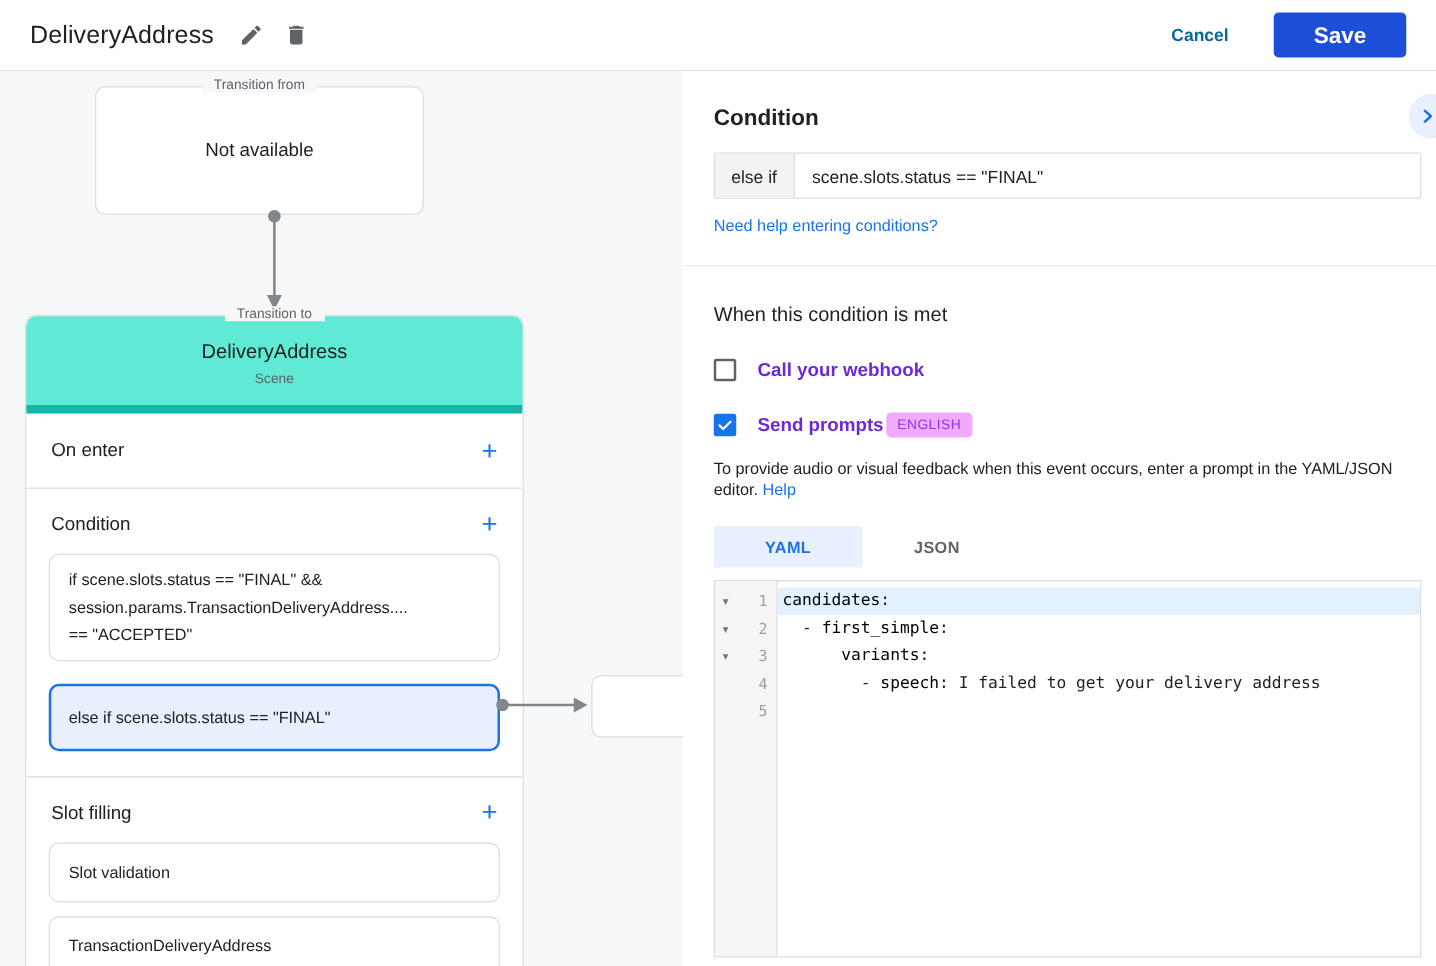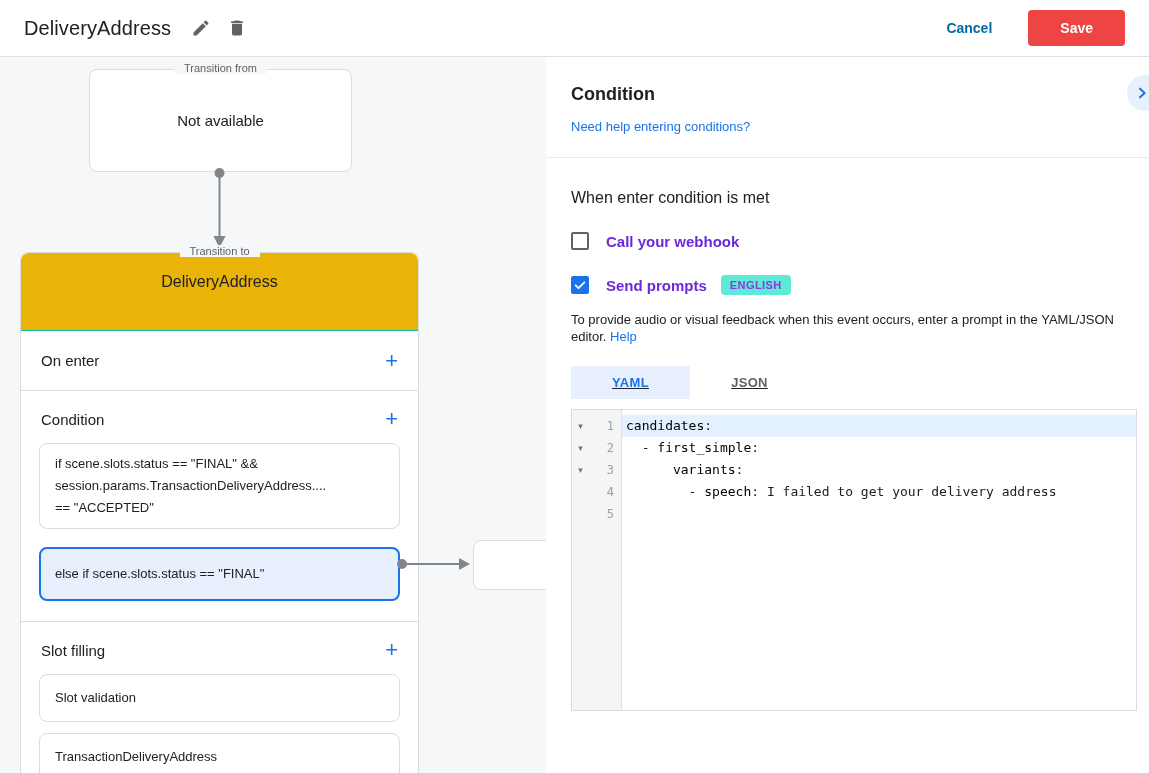--- a/index.html
+++ b/index.html
@@ -7,36 +7,36 @@
   body { font-family:"Liberation Sans", sans-serif; color:#202124; background:#fff; }
 
   
   .topbar { height:57px; display:flex; align-items:center; padding:0 24px; border-bottom:1px solid #e0e0e0; background:#fff; }
   .topbar-title { font-size:20px; color:#202124; letter-spacing:.1px; }
   .icon-btn { width:36px; height:36px; display:flex; align-items:center; justify-content:center; cursor:pointer; border-radius:50%; }
   .icon-btn svg { width:20px; height:20px; fill:#5f6368; }
   .edit-btn { margin-left:12px; }
   .topbar-spacer { flex:1; }
   .cancel-btn { color:#0369a1; font-size:14px; font-weight:700; margin-right:36px; cursor:pointer; }
-  .save-btn { background:#ef4444; color:#fff; font-size:14px; font-weight:700; border:none; border-radius:4px; height:36px; padding:4px 32px; cursor:pointer; }
+  .save-btn { background:#1d4ed8; color:#fff; font-size:18px; font-weight:700; border:none; border-radius:4px; height:36px; padding:4px 32px; cursor:pointer; }
 
   
   .content { display:flex; height:716px; }
   .diagram { width:546px; background:#f6f7f8; position:relative; overflow:hidden; flex:none; }
   .panel { flex:1; background:#fff; position:relative; overflow:hidden; padding:0 12px 0 25px; }
 
   
   .flow-legend { position:absolute; top:-8px; left:50%; transform:translateX(-50%); background:#f6f7f8; padding:0 10px; font-size:11px; color:#5f6368; white-space:nowrap; }
-  .tfrom-box { position:absolute; left:89px; top:12px; width:263px; height:103px; background:#fff; border:1px solid #dadce0; border-radius:8px; display:flex; align-items:center; justify-content:center; }
+  .tfrom-box { position:absolute; left:76px; top:12px; width:263px; height:103px; background:#fff; border:1px solid #dadce0; border-radius:8px; display:flex; align-items:center; justify-content:center; }
   .tfrom-text { font-size:15px; color:#202124; }
 
   .flow-svg { position:absolute; }
 
   .scene-card { position:absolute; left:20px; top:195px; width:399px; height:620px; background:#fff; border:1px solid #dadce0; border-radius:8px 8px 0 0; }
-  .card-header { position:relative; height:78px; background:#eab308; border-bottom:1px solid #14b8a6; border-radius:8px 8px 0 0; text-align:center; }
+  .card-header { position:relative; height:78px; background:#5eead4; border-bottom:7px solid #14b8a6; border-radius:8px 8px 0 0; text-align:center; }
   .card-header .flow-legend { background:#f6f7f8; }
   .scene-title { padding-top:20px; font-size:16px; color:#202124; }
   .scene-subtitle { margin-top:6px; font-size:11px; color:#5f6368; }
 
   .card-row { display:flex; align-items:center; justify-content:space-between; height:60px; padding:0 20px; border-bottom:1px solid #dadce0; }
   .row-label { font-size:15px; color:#202124; }
   .plus-btn { color:#1a73e8; font-size:22px; font-weight:400; line-height:20px; cursor:pointer; }
 
   .card-section { padding:18px 18px 20px 18px; border-bottom:1px solid #dadce0; }
   .section-head { display:flex; align-items:center; justify-content:space-between; padding:0 2px; margin-bottom:14px; }
@@ -56,26 +56,26 @@
   .help-link { display:inline-block; margin-top:14px; font-size:13px; color:#1a73e8; cursor:pointer; }
   .panel-divider { margin:22px -12px 0 -25px; border-top:1px solid #e8eaed; }
 
   .when-heading { margin-top:31px; font-size:16px; color:#202124; }
   .check-row { margin-top:25px; display:flex; align-items:center; }
   .checkbox { width:18px; height:18px; border:2px solid #5f6368; border-radius:2px; background:#fff; flex:none; cursor:pointer; display:flex; align-items:center; justify-content:center; }
   .checkbox svg { display:none; width:14px; height:14px; }
   .checkbox.checked { background:#1a73e8; border-color:#1a73e8; }
   .checkbox.checked svg { display:block; }
   .check-label { margin-left:17px; font-size:15px; font-weight:700; color:#6d28d9; }
-  .lang-badge { margin-left:14px; background:#5eead4; color:#9334e6; font-size:11px; font-weight:700; letter-spacing:.4px; padding:4px 9px; border-radius:4px; }
+  .lang-badge { margin-left:2px; background:#f0abfc; color:#9334e6; font-size:11px; font-weight:400; letter-spacing:.4px; padding:4px 9px; border-radius:4px; }
 
   .hint { margin-top:16px; font-size:13px; line-height:17px; color:#202124; max-width:566px; }
   .hint-link { color:#1a73e8; cursor:pointer; }
 
-  .tabs { margin-top:21px; display:flex;text-decoration:underline; }
+  .tabs { margin-top:21px; display:flex; }
   .tab { width:119px; height:33px; display:flex; align-items:center; justify-content:center; font-size:13px; font-weight:700; letter-spacing:.3px; color:#5f6368; cursor:pointer; }
   .tab.active { background:#e8f0fe; color:#1a73e8; }
 
   .editor { margin-top:10px; border:1px solid #dadce0; height:302px; display:flex; background:#fff; }
   .gutter { width:50px; flex:none; background:#f5f5f5; border-right:1px solid #e0e0e0; padding-top:5px; }
   .gutter-line { height:22px; display:flex; align-items:center; }
   .fold { width:17px; text-align:center; font-size:9px; color:#757575; }
   .lnum { flex:1; text-align:right; padding-right:7px; font-family:"DejaVu Sans Mono", monospace; font-size:12px; color:#9aa0a6; }
   .code { flex:1; padding-top:5px; overflow:hidden; cursor:text; }
   .code-line { height:22px; line-height:22px; padding-left:4px; white-space:pre; font-family:"DejaVu Sans Mono", monospace; font-size:13px; color:#202124; }
@@ -114,20 +114,21 @@
     <svg class="flow-svg" style="left:209px; top:110px;" width="21" height="85">
       <circle cx="10.5" cy="6" r="5" fill="#80868b"></circle>
       <line x1="10.5" y1="6" x2="10.5" y2="71" stroke="#80868b" stroke-width="2"></line>
       <polygon points="4.5,69 16.5,69 10.5,81" fill="#80868b"></polygon>
     </svg>
 
     <div class="scene-card">
       <div class="card-header">
         <span class="flow-legend">Transition to</span>
         <div class="scene-title">DeliveryAddress</div>
+        <div class="scene-subtitle">Scene</div>
       </div>
 
       <div class="card-row">
         <span class="row-label">On enter</span>
         <span class="plus-btn">+</span>
       </div>
 
       <div class="card-section">
         <div class="section-head">
           <span class="row-label">Condition</span>
@@ -161,26 +162,30 @@
   <div class="panel">
 
     <div class="collapse-btn">
       <svg viewBox="0 0 24 24">
           <path d="M9 5.5l7 6.5-7 6.5" stroke="#1a73e8" stroke-width="3" fill="none" stroke-linecap="round" stroke-linejoin="round"></path>
         </svg>
     </div>
 
     <h2 class="panel-title">Condition</h2>
 
+    <div class="cond-input-row">
+      <span class="cond-prefix">else if</span>
+      <input class="cond-value" type="text" value="scene.slots.status == &quot;FINAL&quot;" style="">
+    </div>
 
     <span class="help-link">Need help entering conditions?</span>
 
     <div class="panel-divider"></div>
 
-    <div class="when-heading">When enter condition is met</div>
+    <div class="when-heading">When this condition is met</div>
 
     <div class="check-row">
       <span class="checkbox">
         
       </span>
       <span class="check-label">Call your webhook</span>
     </div>
 
     <div class="check-row">
       <span class="checkbox checked">

